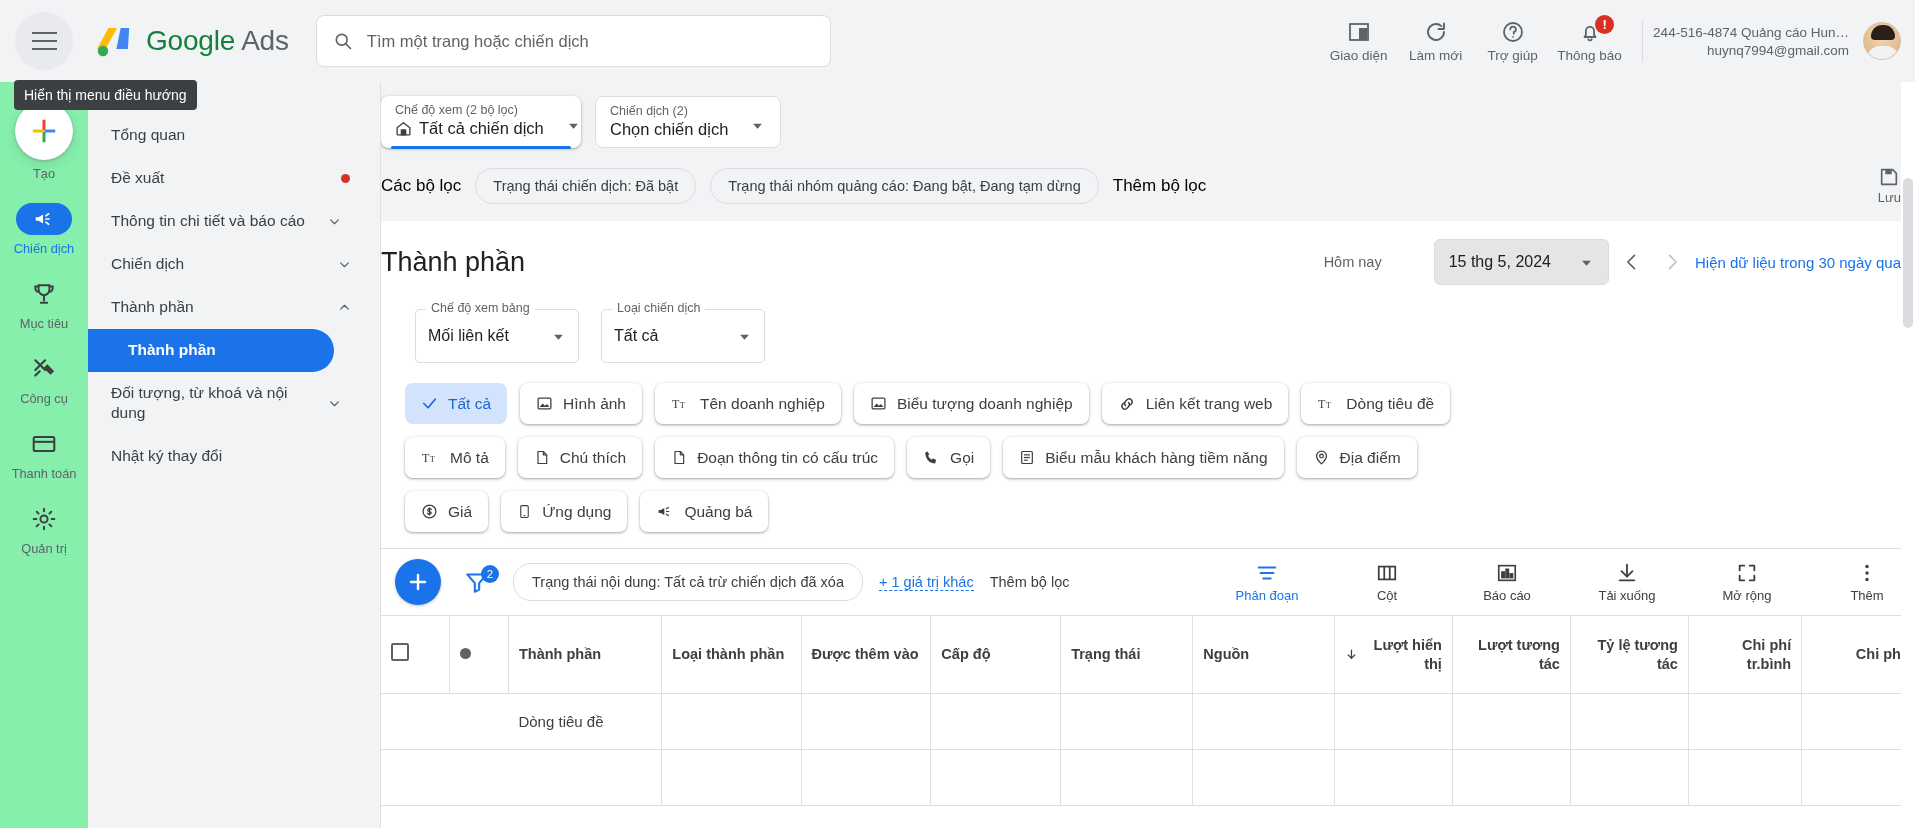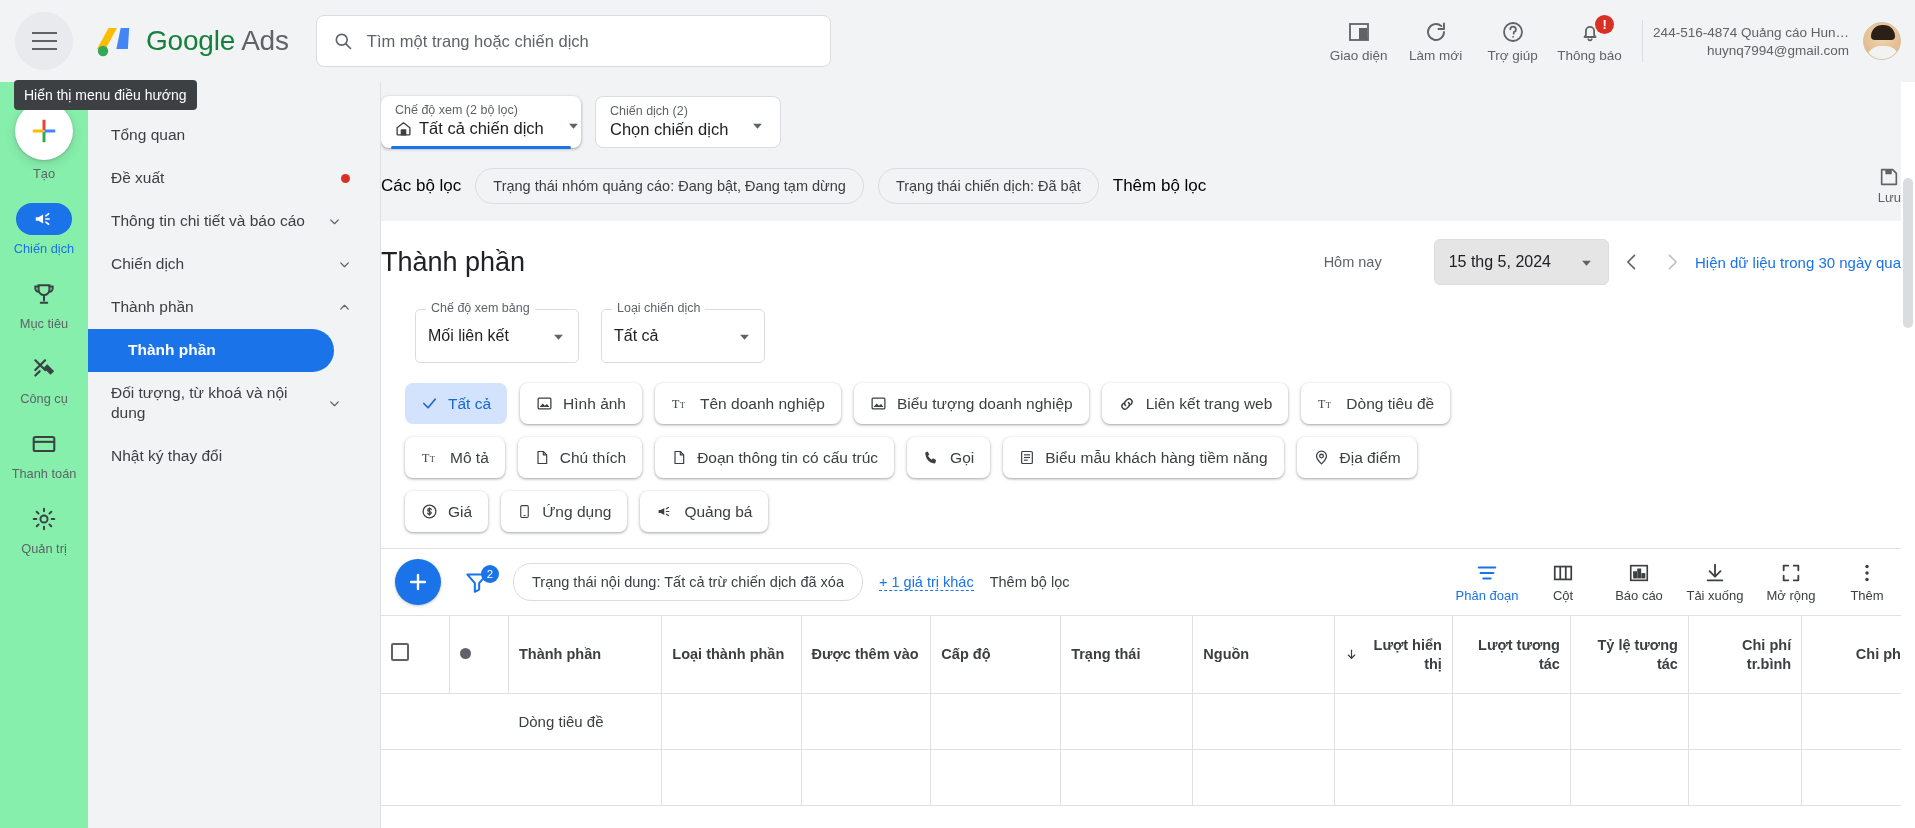--- a/index.html
+++ b/index.html
@@ -199,20 +199,21 @@
   .tstatus-chip {
     border: 1px solid #dadce0; border-radius: 18px; height: 38px; padding: 0 18px;
     display: flex; align-items: center; font-size: 14.5px; color: #3c4043; cursor: pointer; white-space: nowrap;
   }
   .more-vals { font-size: 14.5px; color: #1a73e8; border-bottom: 1px dashed #1a73e8; cursor: pointer; white-space: nowrap; }
   .add-filter { font-size: 14.5px; color: #3c4043; cursor: pointer; white-space: nowrap; }
   .tool-grp { margin-left: auto; display: flex; align-items: center; gap: 0; padding-right: 10px; }
   .tool-btn {
     width: 76px; display: flex; flex-direction: column; align-items: center; gap: 4px;
     cursor: pointer;
+    margin-left: 44px;
   }
   .tool-btn .lbl { font-size: 13px; color: #3c4043; white-space: nowrap; }
   .tool-btn.accent .lbl { color: #1a73e8; }
 
   
   .tbl { width: 100%; border-collapse: collapse; }
   .tbl th {
     border-top: 1px solid #e0e0e0; border-bottom: 1px solid #e0e0e0; border-right: 1px solid #e0e0e0;
     font-size: 14.5px; font-weight: bold; color: #3c4043; text-align: left;
     padding: 12px 10px; vertical-align: middle; height: 78px; line-height: 1.25;
@@ -478,22 +479,22 @@
         <span class="sel-caret">
           <svg width="15" height="15" viewBox="0 0 24 24">
               <polygon points="5,9 19,9 12,17" fill="#5f6368"></polygon>
             </svg>
         </span>
       </div>
     </div>
 
     <div class="chips-row">
       <span class="muted-label">Các bộ lọc</span>
+      <span class="chip-outline">Trạng thái chiến dịch: Đã bật</span>
       <span class="chip-outline">Trạng thái nhóm quảng cáo: Đang bật, Đang tạm dừng</span>
-      <span class="chip-outline">Trạng thái chiến dịch: Đã bật</span>
       <span class="muted-label">Thêm bộ lọc</span>
       <span class="save-btn">
         <span>
           <svg width="22" height="22" viewBox="0 0 24 24" fill="none" stroke="#5f6368" stroke-width="1.8">
             <path d="M4 4h12l4 4v12H4z" stroke-linejoin="round"></path>
               <rect x="8" y="4" width="7" height="5" fill="#5f6368" stroke="none"></rect>
           </svg>
         </span>
         <span class="lbl">Lưu</span>
       </span>

